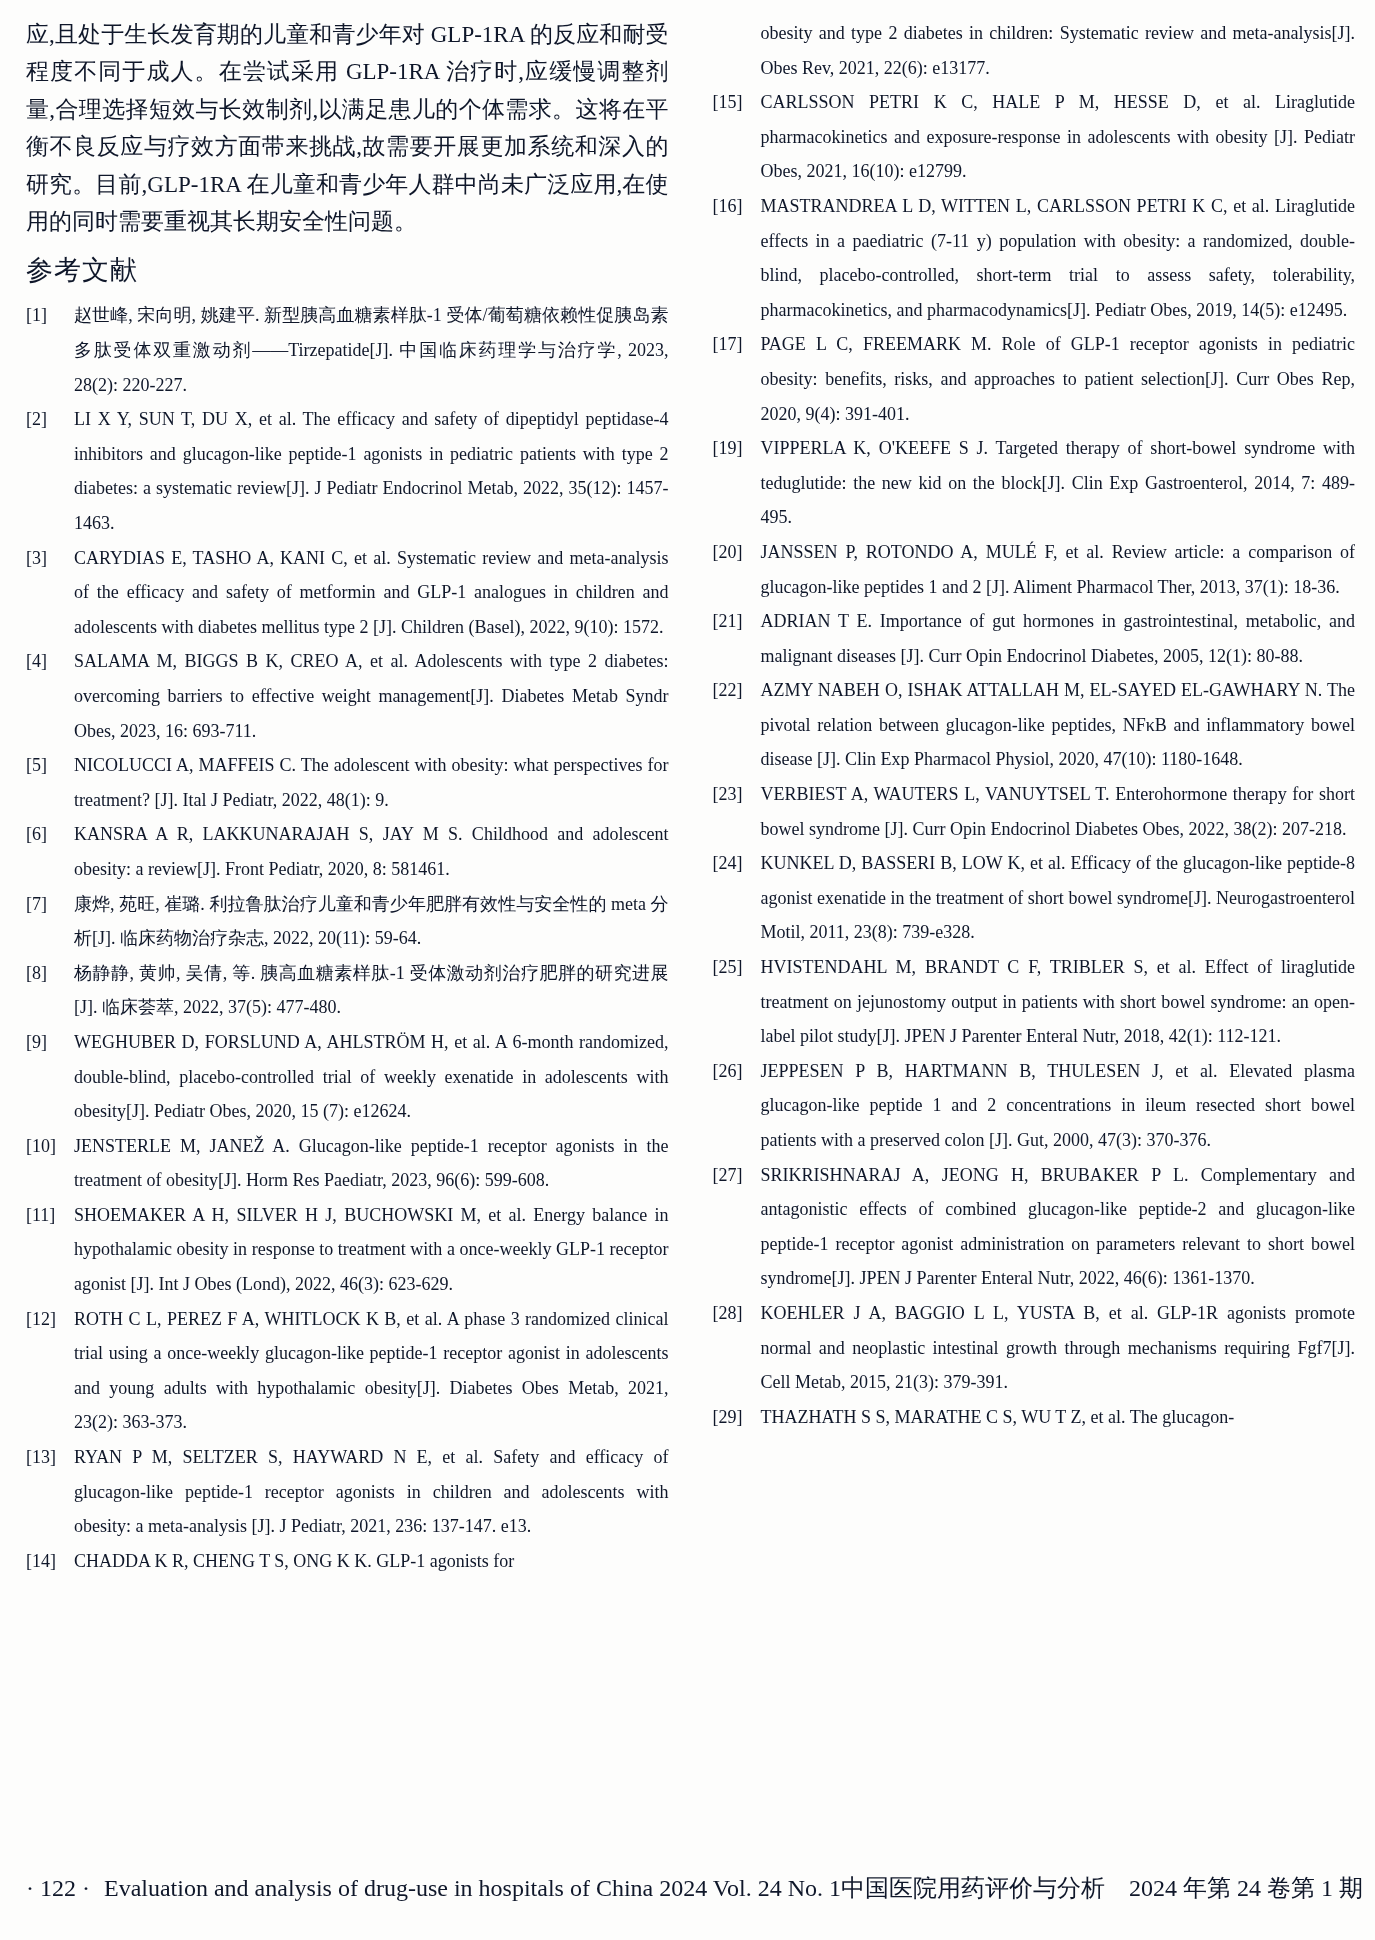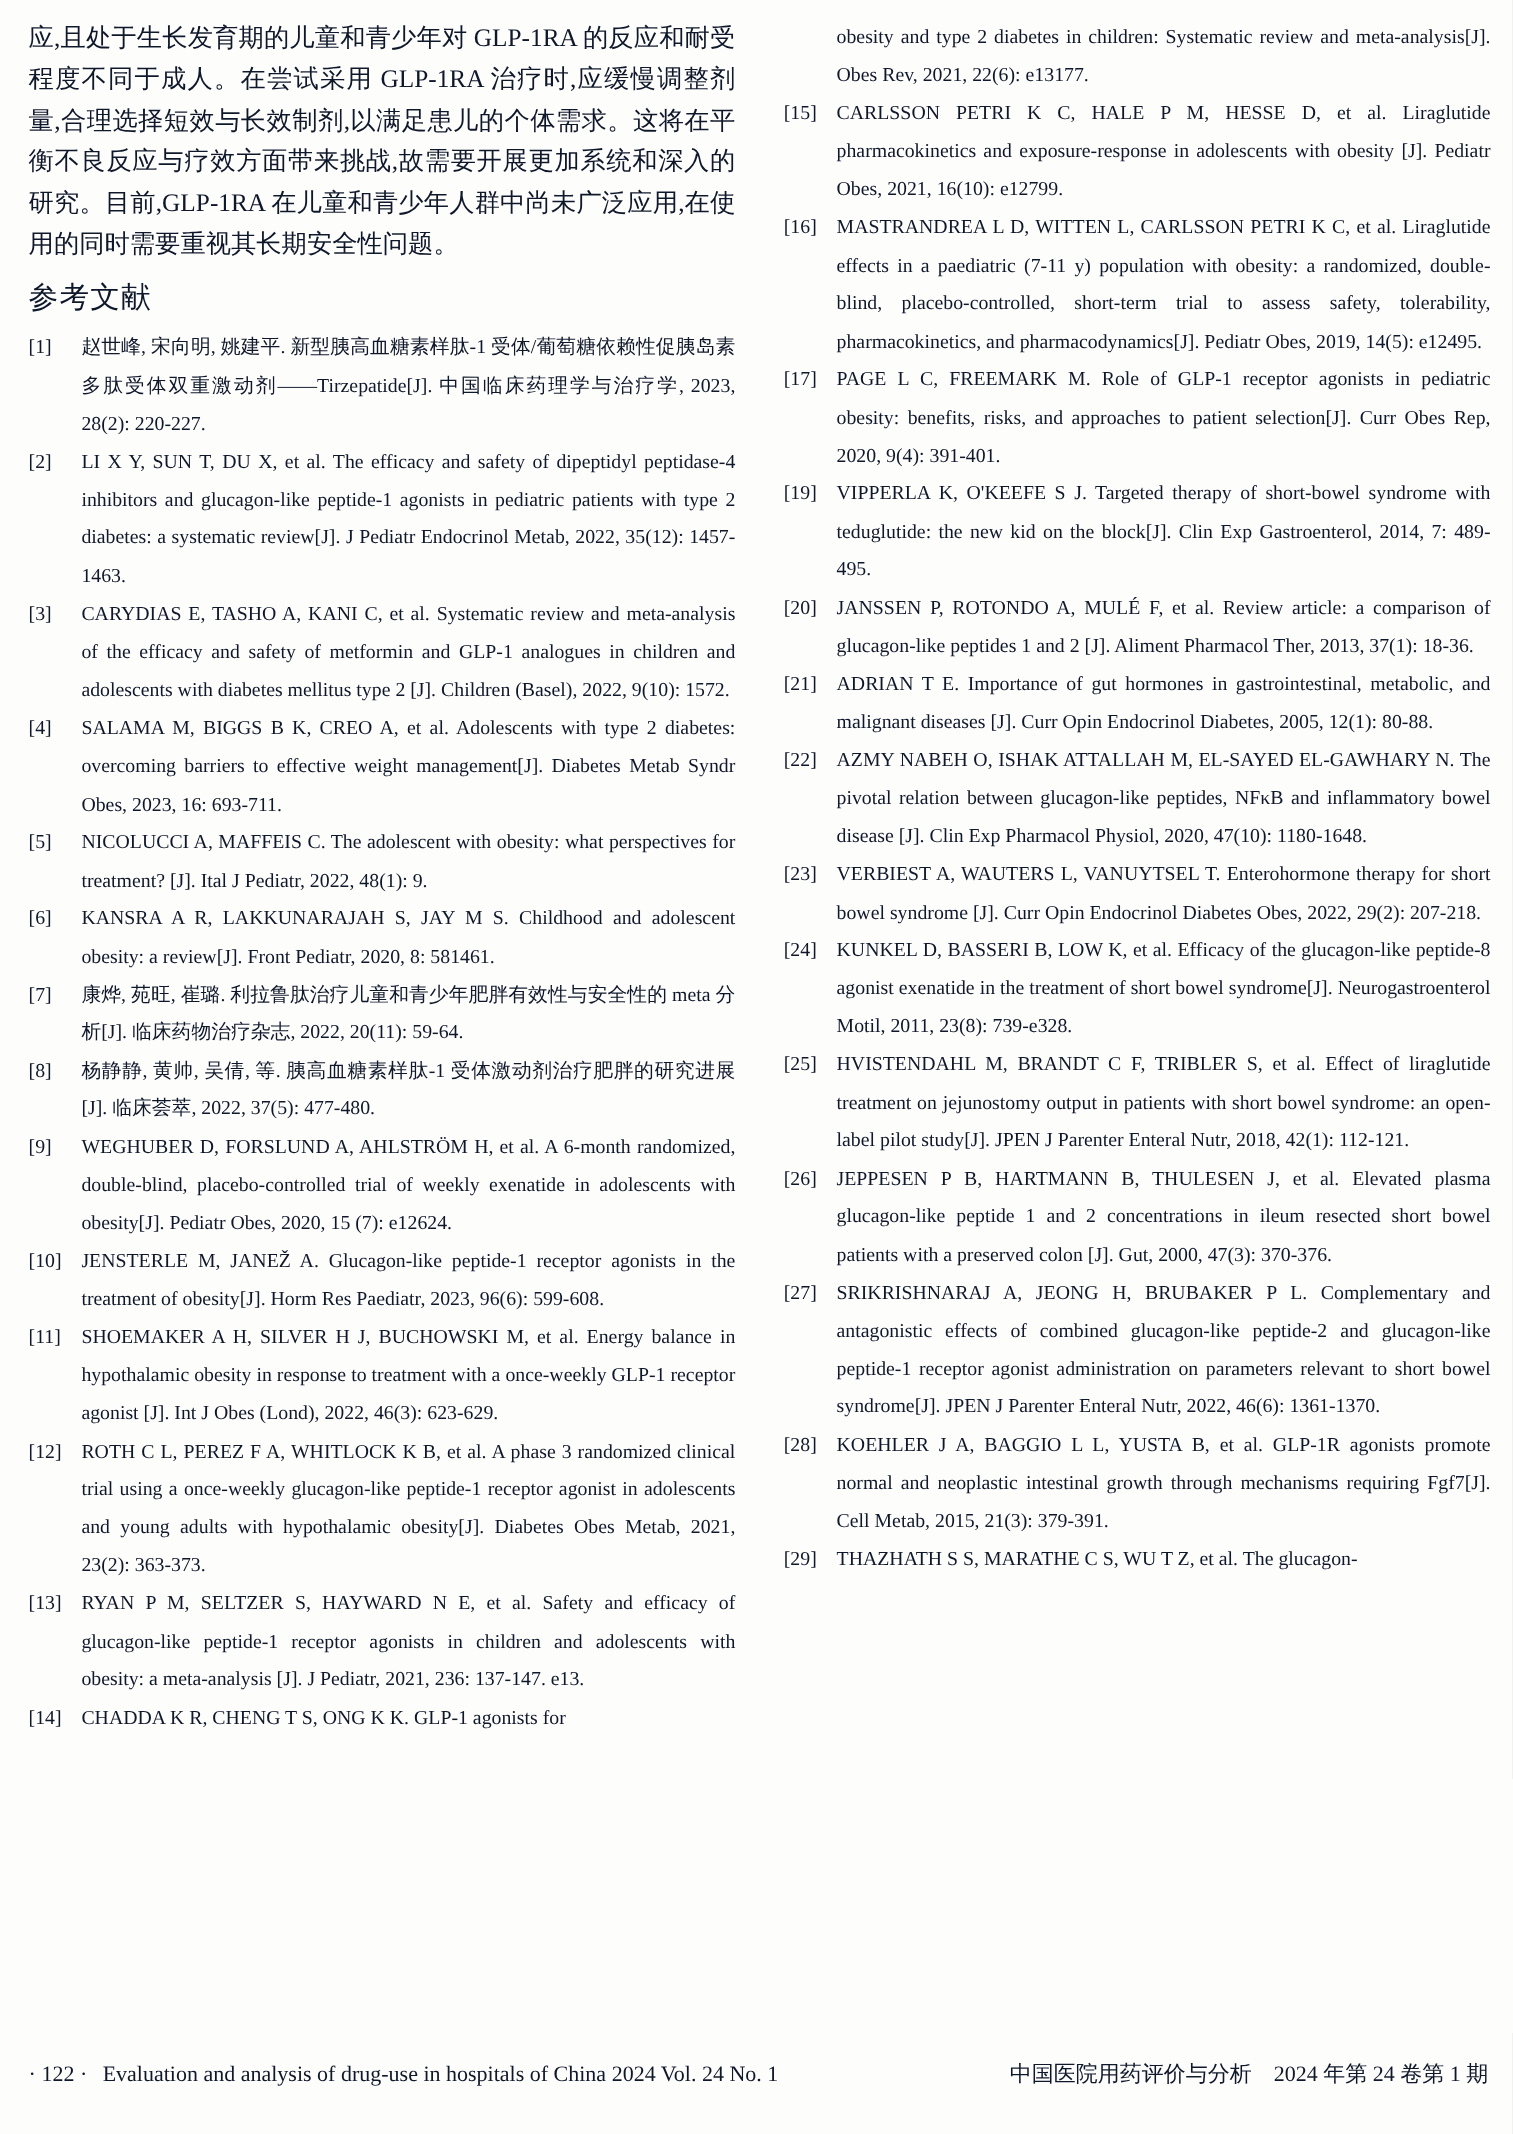--- a/index.html
+++ b/index.html
@@ -41,21 +41,21 @@
   .ref-num { flex: 0 0 48px; white-space: nowrap; }
   .ref-body { flex: 1 1 auto; text-align: justify; }
   .footer {
     position: absolute;
     left: 26px;
     right: 22px;
     top: 1872px;
     display: flex;
     justify-content: space-between;
     align-items: baseline;
-    font-size: 20px;
+    font-size: 24px;
     white-space: nowrap;
   }
   .footer .pgnum { margin-right: 14px; }
   .footer-left { display: flex; align-items: baseline; }
 </style>
 </head>
 <body>
 
 <div class="page">
   <div class="columns">
@@ -152,21 +152,21 @@
           <div class="ref">
             <span class="ref-num">[21]</span>
             <div class="ref-body">ADRIAN T E. Importance of gut hormones in gastrointestinal, metabolic, and malignant diseases [J]. Curr Opin Endocrinol Diabetes, 2005, 12(1): 80-88.</div>
           </div>
           <div class="ref">
             <span class="ref-num">[22]</span>
             <div class="ref-body">AZMY NABEH O, ISHAK ATTALLAH M, EL-SAYED EL-GAWHARY N. The pivotal relation between glucagon-like peptides, NFκB and inflammatory bowel disease [J]. Clin Exp Pharmacol Physiol, 2020, 47(10): 1180-1648.</div>
           </div>
           <div class="ref">
             <span class="ref-num">[23]</span>
-            <div class="ref-body">VERBIEST A, WAUTERS L, VANUYTSEL T. Enterohormone therapy for short bowel syndrome [J]. Curr Opin Endocrinol Diabetes Obes, 2022, 29(2): 207-218.</div>
+            <div class="ref-body">VERBIEST A, WAUTERS L, VANUYTSEL T. Enterohormone therapy for short bowel syndrome [J]. Curr Opin Endocrinol Diabetes Obes, 2022, 38(2): 207-218.</div>
           </div>
           <div class="ref">
             <span class="ref-num">[24]</span>
             <div class="ref-body">KUNKEL D, BASSERI B, LOW K, et al. Efficacy of the glucagon-like peptide-8 agonist exenatide in the treatment of short bowel syndrome[J]. Neurogastroenterol Motil, 2011, 23(8): 739-e328.</div>
           </div>
           <div class="ref">
             <span class="ref-num">[25]</span>
             <div class="ref-body">HVISTENDAHL M, BRANDT C F, TRIBLER S, et al. Effect of liraglutide treatment on jejunostomy output in patients with short bowel syndrome: an open-label pilot study[J]. JPEN J Parenter Enteral Nutr, 2018, 42(1): 112-121.</div>
           </div>
           <div class="ref">

